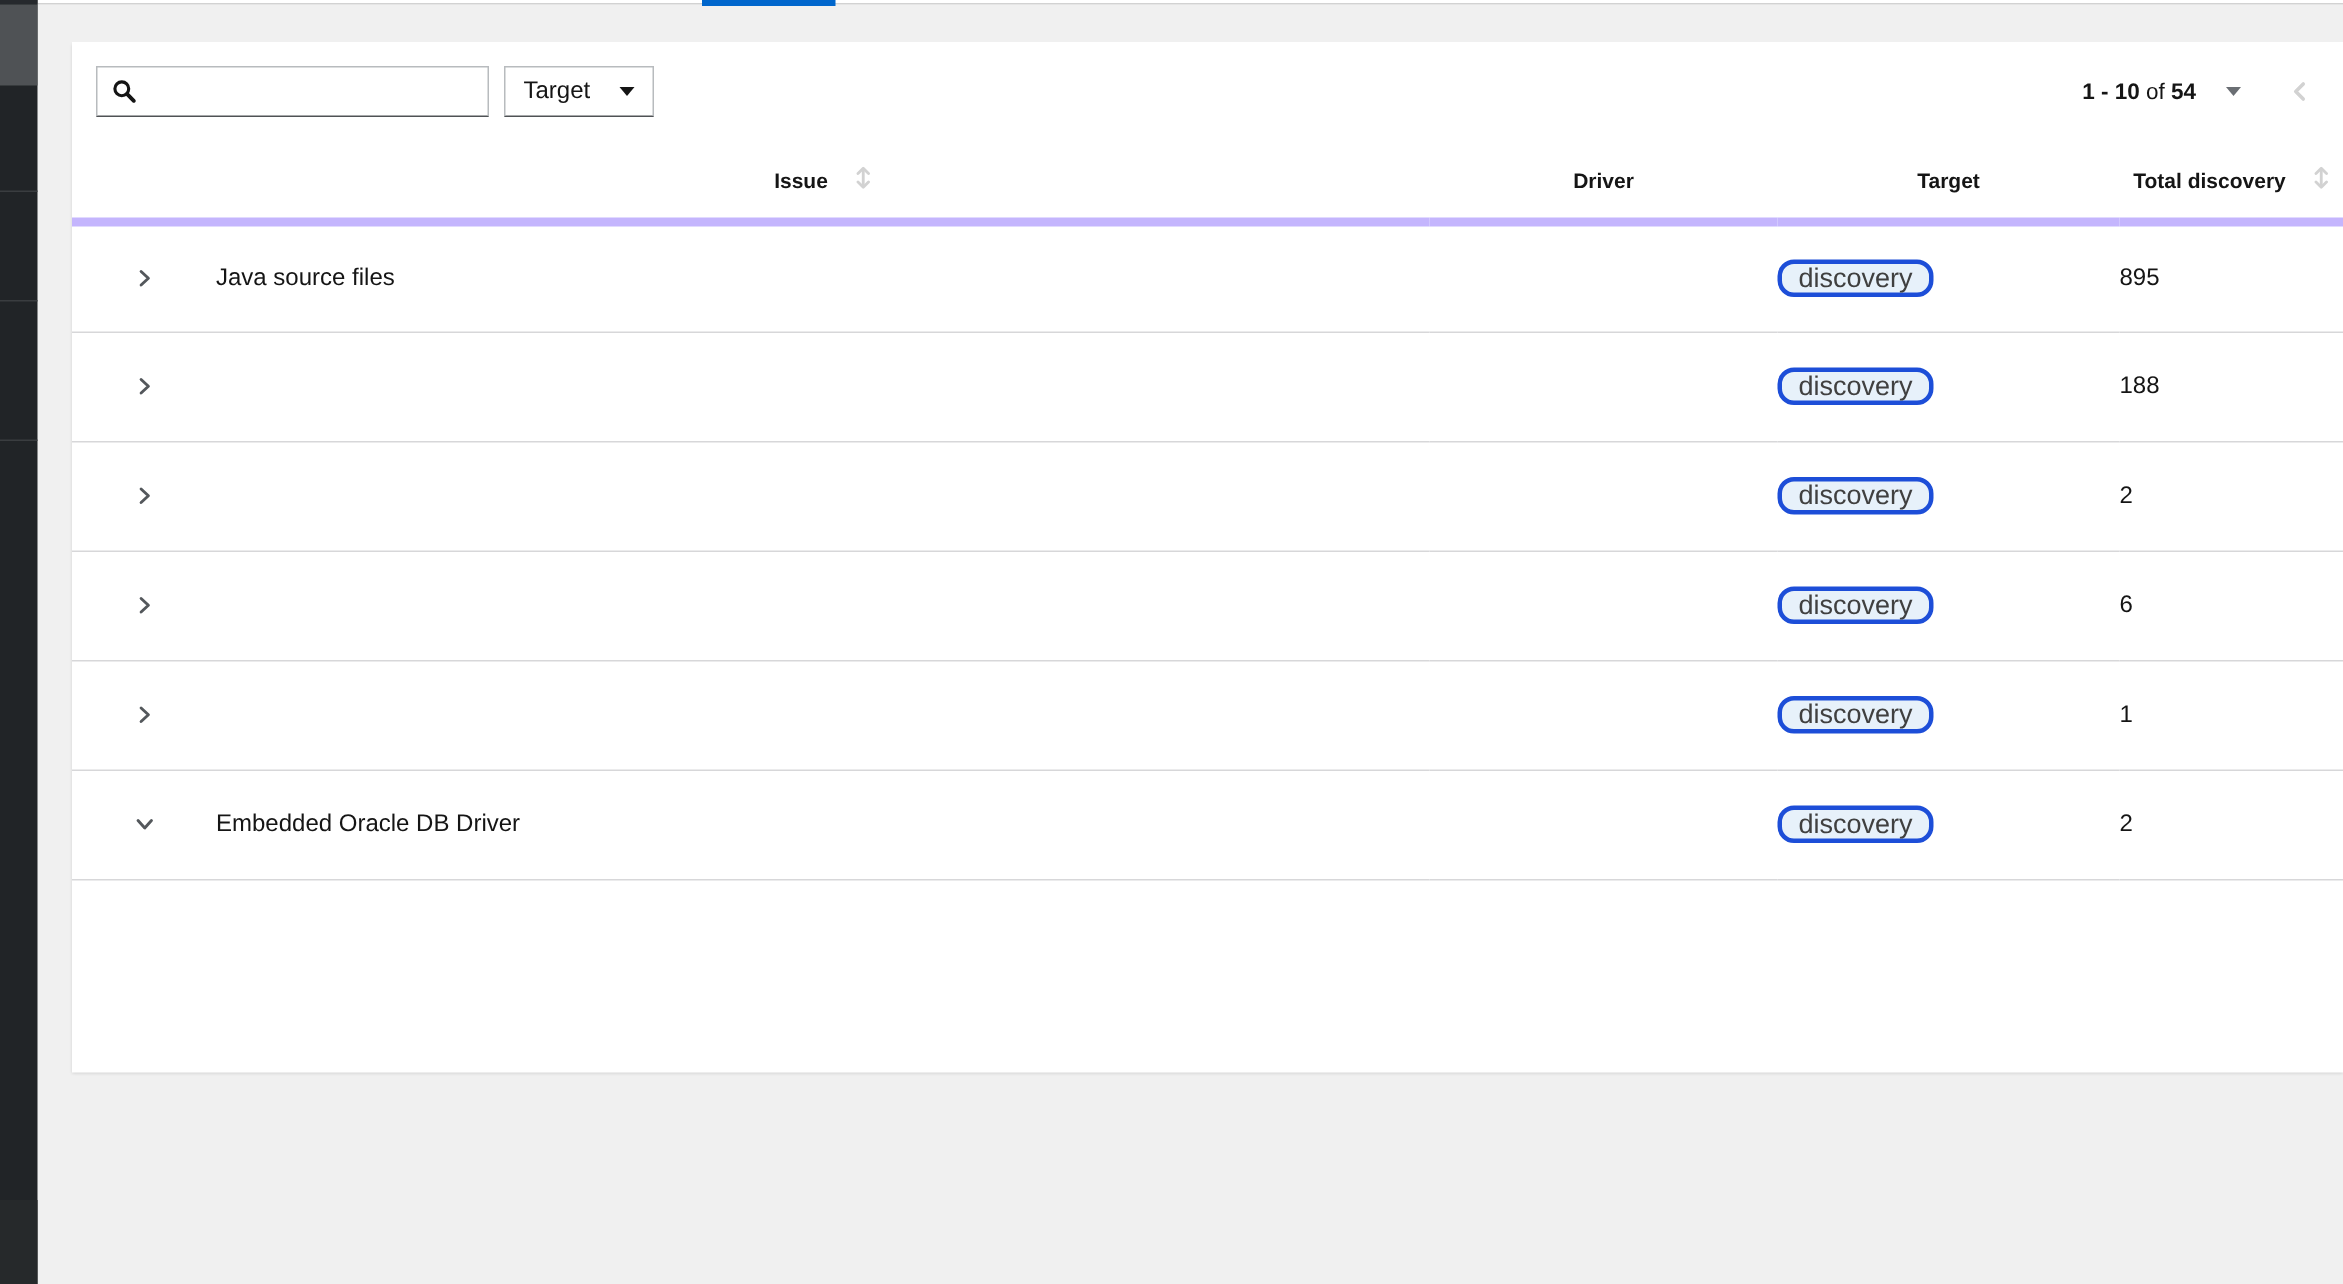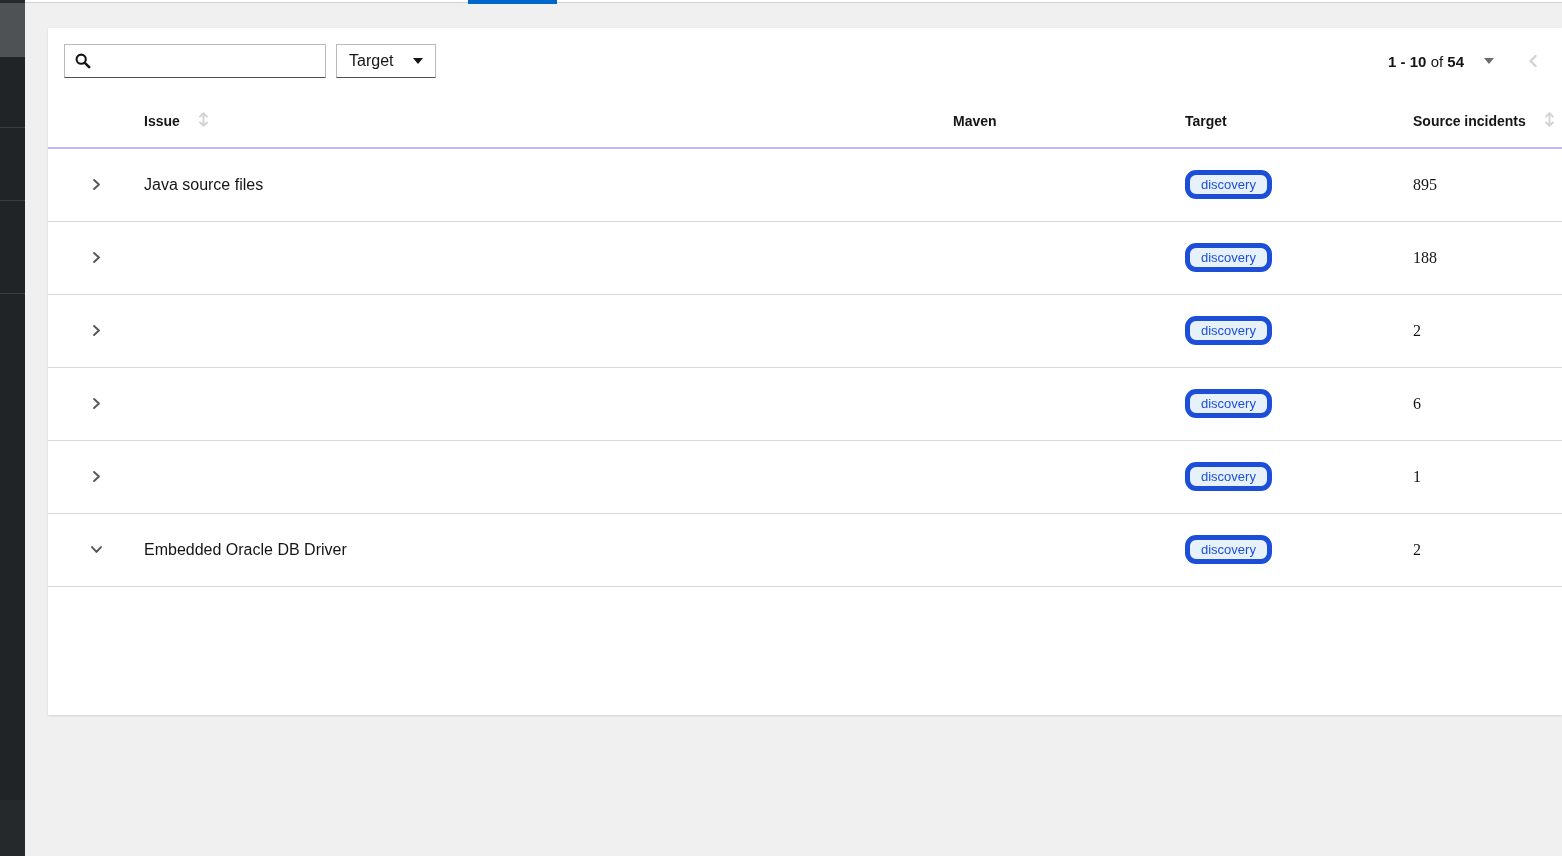--- a/index.html
+++ b/index.html
@@ -50,36 +50,36 @@
   .page-range b { font-weight: bold; }
   .page-options-btn { background: none; border: none; cursor: pointer; margin-left: 14px; padding: 6px; display: flex; align-items: center; }
   .page-options-btn .caret-down { border-top-color: #6a6e73; border-left-width: 5px; border-right-width: 5px; }
   .page-prev-btn { background: none; border: none; margin-left: 24px; padding: 2px; cursor: default; display: flex; align-items: center; }
 
   
   table { width: 1514px; border-collapse: collapse; table-layout: fixed; }
   col.c-expand { width: 96px; } col.c-issue { width: 809px; } col.c-source { width: 232px; }
   col.c-target { width: 228px; } col.c-total { width: 149px; }
   thead th {
-    height: 54px; text-align: left; vertical-align: middle;
+    height: 54px; text-align: center; vertical-align: middle;
     font-size: 14px; font-weight: bold; color: #151515;
-    border-bottom: 2px solid #c4b5fd; padding: 0;
+    border-bottom: 6px solid #c4b5fd; padding: 0;
   }
   thead th .th-inner { display: inline-flex; align-items: center; }
   .sort-icon { margin-left: 18px; display: inline-block; }
   tbody td { height: 73px; vertical-align: middle; padding: 0; border-bottom: 1px solid #d7d7d9; }
   .issue-text { font-size: 16px; color: #151515; }
-  .incidents-text { font-size: 16px; color: #151515; font-family: Liberation Serif, serif; }
+  .incidents-text { font-size: 16px; color: #151515; }
   .expand-cell { text-align: center; }
   .expand-btn { background: none; border: none; cursor: pointer; padding: 10px; line-height: 0; color: #54585c; }
   .expand-btn svg { transition: none; }
   .expand-btn.expanded svg { transform: rotate(90deg); }
   .badge {
-    display: inline-block; background: #e7f1fa; border: 5px solid #1d4ed8; color: #1d4ed8;
-    font-size: 13px; line-height: 17px; padding: 1px 11px; border-radius: 11px;
+    display: inline-block; background: #e7f1fa; border: 3px solid #1d4ed8; color: #404040;
+    font-size: 18px; line-height: 17px; padding: 1px 11px; border-radius: 11px;
   }
 </style>
 </head>
 <body>
 
 <div class="sidebar">
   <div class="sb-top"></div>
   <div class="sb-highlight"></div>
   <div class="sb-divider sb-d1"></div>
   <div class="sb-divider sb-d2"></div>
@@ -136,31 +136,31 @@
             <span class="sort-icon">
               <svg width="11" height="15" viewBox="0 0 11 15">
                 <path d="M2 4.6 L5.5 1.2 L9 4.6 M2 10.4 L5.5 13.8 L9 10.4" fill="none" stroke="#d2d2d2" stroke-width="1.9" stroke-linecap="round" stroke-linejoin="round"></path>
                 <line x1="5.5" y1="2.2" x2="5.5" y2="12.8" stroke="#d2d2d2" stroke-width="1.9"></line>
               </svg>
             </span>
           </span>
         </th>
         <th>
           <span class="th-inner">
-              <span>Maven</span>
+              <span>Driver</span>
             </span>
         </th>
         <th>
           <span class="th-inner">
               <span>Target</span>
             </span>
         </th>
         <th>
           <span class="th-inner">
-            <span>Source incidents</span>
+            <span>Total discovery</span>
             <span class="sort-icon">
               <svg width="11" height="15" viewBox="0 0 11 15">
                 <path d="M2 4.6 L5.5 1.2 L9 4.6 M2 10.4 L5.5 13.8 L9 10.4" fill="none" stroke="#d2d2d2" stroke-width="1.9" stroke-linecap="round" stroke-linejoin="round"></path>
                 <line x1="5.5" y1="2.2" x2="5.5" y2="12.8" stroke="#d2d2d2" stroke-width="1.9"></line>
               </svg>
             </span>
           </span>
         </th>
       </tr>
     </thead>

